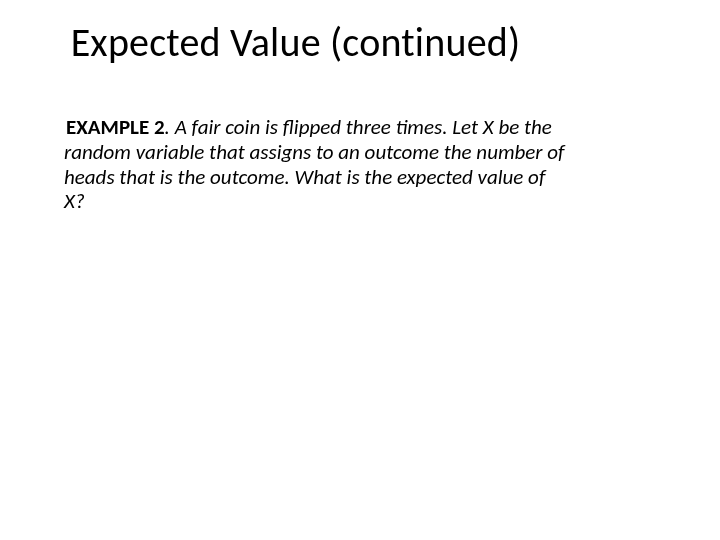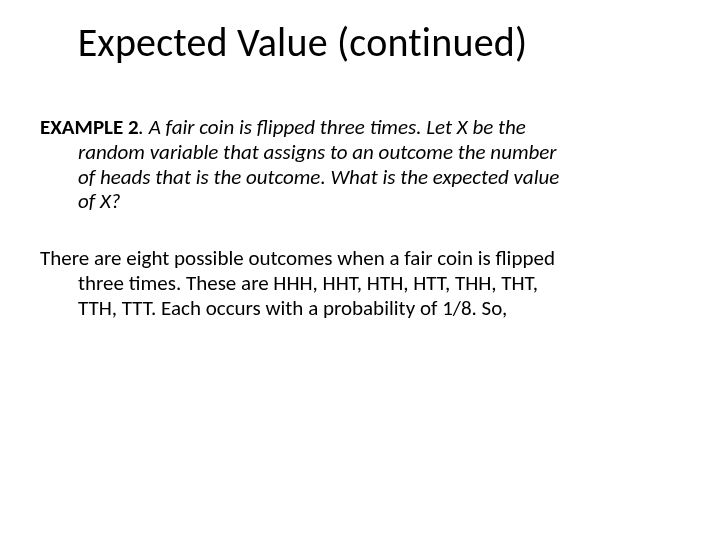--- a/index.html
+++ b/index.html
@@ -8,56 +8,56 @@
     width: 720px;
     height: 540px;
     background: #ffffff;
     font-family: Calibri, "Segoe UI", Arial, sans-serif;
     color: #000;
   }
   .slide {
     width: 605px;
     height: 540px;
     box-sizing: border-box;
-    padding: 18px 40px 0 40px;
+    padding: 18px 40px 0 26px;
   }
   .title {
     font-size: 40px;
     font-weight: 400;
     text-align: center;
     margin: 0 0 48px 0;
     letter-spacing: 0.2px;
   }
   .body {
     font-size: 21px;
     line-height: 1.18;
   }
   .para {
     margin: 0 0 32px 0;
     padding-left: 38px;
     text-indent: -38px;
   }
   .lead {
     font-weight: 700;
     font-style: normal;
+    margin-left: 40px;
   }
   .problem {
     font-style: italic;
     text-align: right;
   }
   .formula {
     padding-left: 38px;
     margin: 0;
   }
 </style>
 </head>
 <body>
 
 <div class="slide">
   <h1 class="title">Expected Value (continued)</h1>
 
   <div class="body">
     <p class="para"><span class="lead">EXAMPLE 2</span><span class="problem"><span>. </span><span>A fair coin is flipped three times. Let X be the random variable that assigns to an outcome the number of heads that is the outcome. What is the expected value of X?</span></span></p>
 
-    <p class="para">There are eight possible outcomes when a fair coin is flipped three times. These are HHH, HHT, HTH, HTT, THH, THT, TTH, TTT. Each occurs with a probability of 1/8. So,</p>
 
   </div>
 </div>
 
 </body></html>

